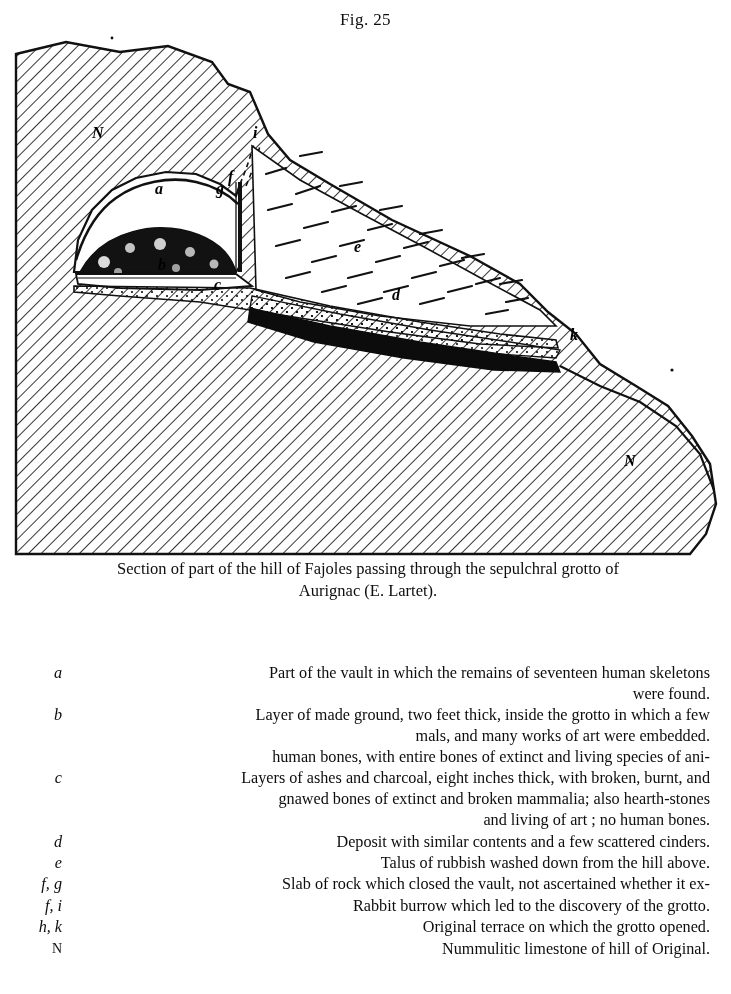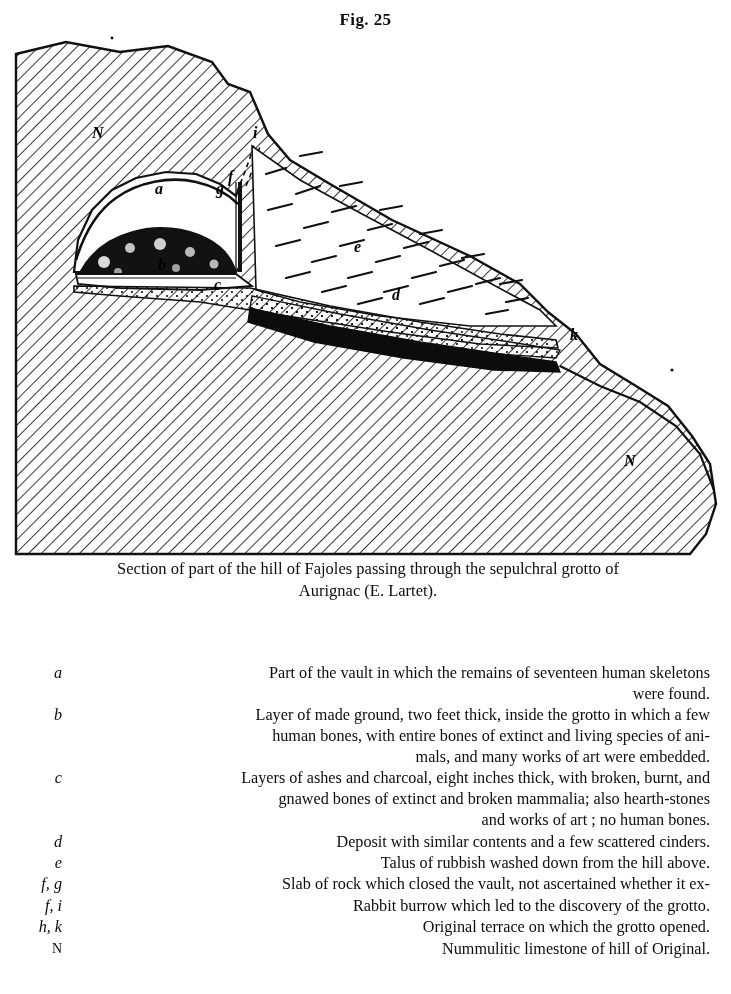--- a/index.html
+++ b/index.html
@@ -20,21 +20,21 @@
     width: 731px;
     height: 994px;
   }
   .fig-label {
     position: absolute;
     top: 10px;
     left: 0;
     width: 731px;
     text-align: center;
     font-family: "Liberation Serif", serif;
-    font-weight: bold;
+    font-weight: normal;
     font-size: 17px;
     letter-spacing: 0.4px;
   }
   .figure-area {
     position: absolute;
     top: 34px;
     left: 0;
     width: 731px;
     height: 540px;
   }
@@ -257,31 +257,31 @@
       <span class="legend-text">
         <span>Part of the vault in which the remains of seventeen human skeletons</span>
         <span class="cont">were found.</span>
       </span>
     </div>
 
     <div class="legend-item">
       <span class="legend-key">b</span>
       <span class="legend-text">
         <span>Layer of made ground, two feet thick, inside the grotto in which a few</span>
+        <span class="cont">mals, and many works of art were embedded.</span>
         <span class="cont">human bones, with entire bones of extinct and living species of ani-</span>
-        <span class="cont">mals, and many works of art were embedded.</span>
       </span>
     </div>
 
     <div class="legend-item">
       <span class="legend-key">c</span>
       <span class="legend-text">
         <span>Layers of ashes and charcoal, eight inches thick, with broken, burnt, and</span>
         <span class="cont">gnawed bones of extinct and broken mammalia; also hearth-stones</span>
-        <span class="cont">and works of art ; no human bones.</span>
+        <span class="cont">and living of art ; no human bones.</span>
       </span>
     </div>
 
     <div class="legend-item">
       <span class="legend-key">d</span>
       <span class="legend-text">
         <span>Deposit with similar contents and a few scattered cinders.</span>
       </span>
     </div>
 

